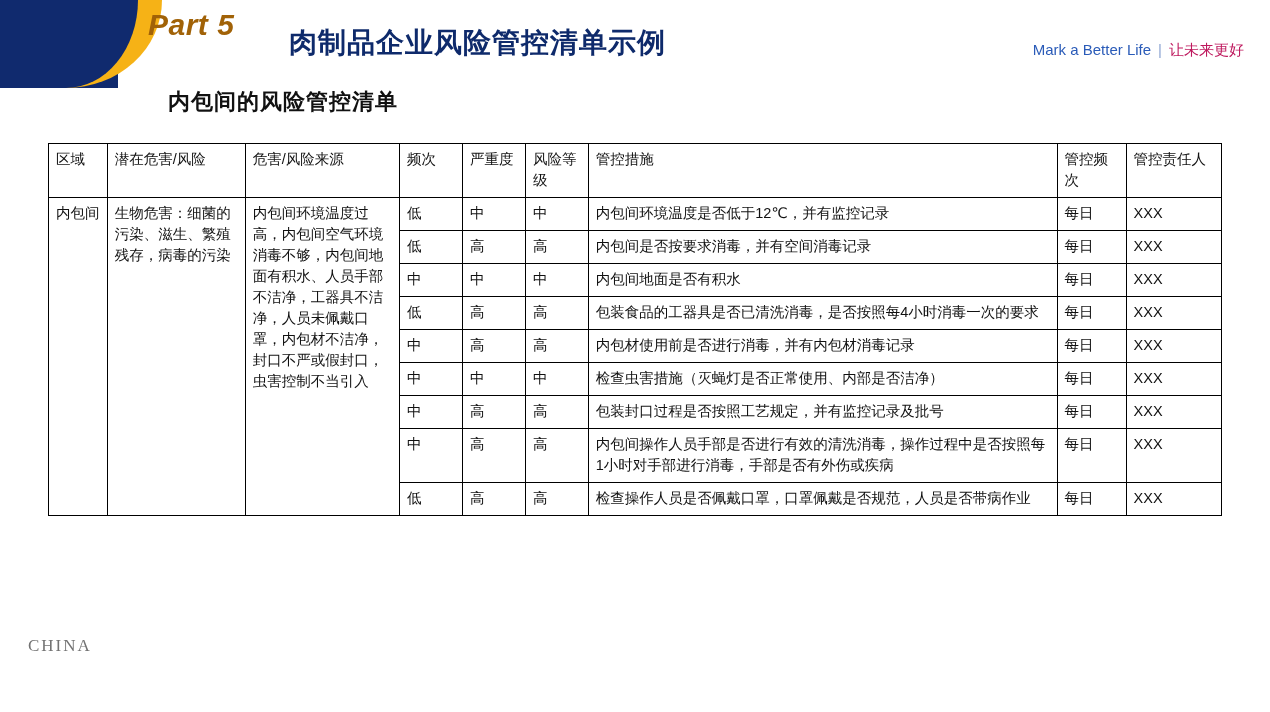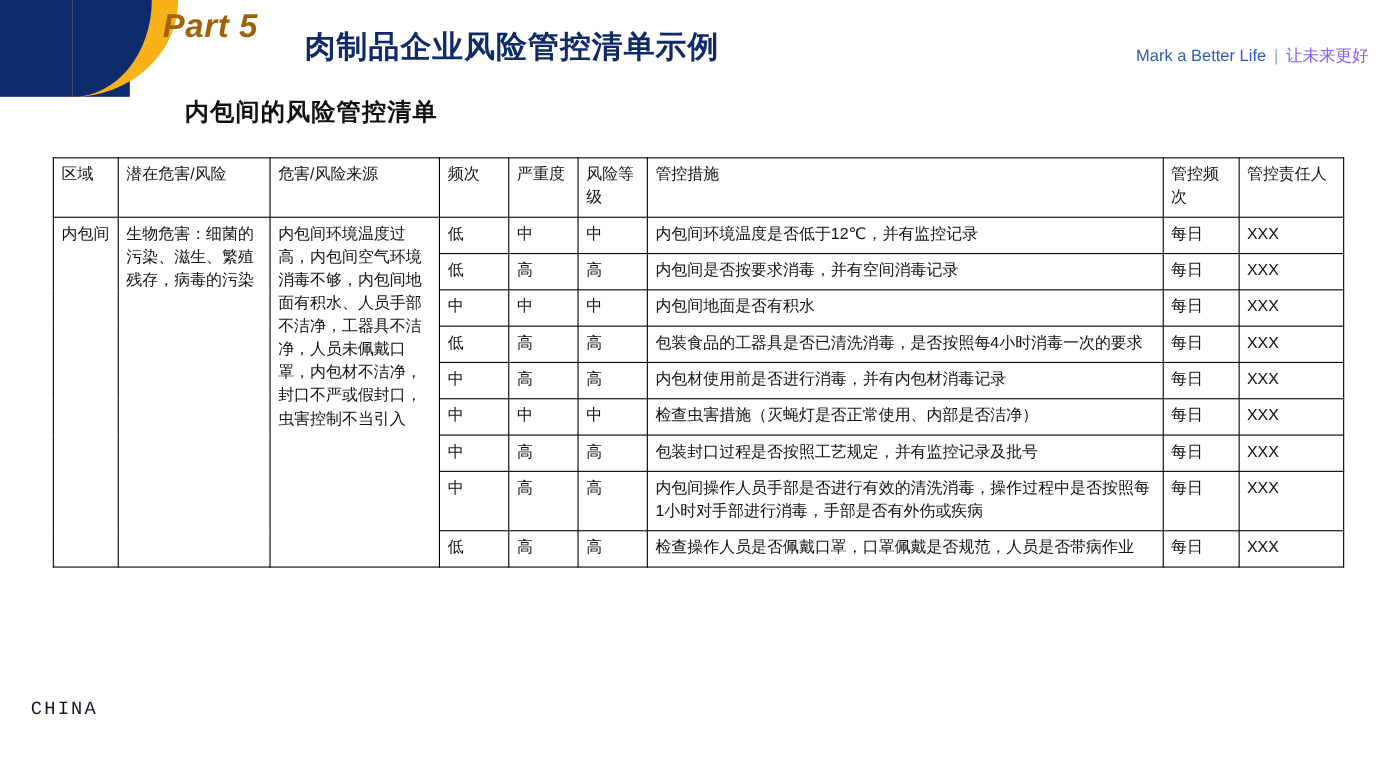--- a/index.html
+++ b/index.html
@@ -71,39 +71,39 @@
     left: 148px; top: 8px;
     font-size: 30px;
     font-weight: bold;
     font-style: italic;
     color: #a16207;
     font-family: "Liberation Sans", sans-serif;
     letter-spacing: 0.5px;
   }
   .header-title {
     position: absolute;
-    left: 277px; top: 24px;
+    left: 289px; top: 24px;
     font-size: 28px;
     font-weight: bold;
     color: #0e2a6b;
     letter-spacing: 1px;
   }
   .slogan {
     position: absolute;
     right: 26px; top: 41px;
     font-size: 15px;
     color: #2a5bb8;
     white-space: nowrap;
   }
   .slogan .sep {
     color: #8fa6d4;
     margin: 0 7px;
   }
   .slogan .cn {
-    color: #8b5cf6;
+    color: #be185d;
   }
 
   
   .subtitle {
     position: absolute;
     left: 120px; top: 87px;
     font-size: 22px;
     font-weight: bold;
     color: #111111;
     letter-spacing: 1px;
@@ -150,22 +150,22 @@
   .area-cell {
     vertical-align: middle;
     text-align: left;
     padding-left: 10px;
   }
 
   
   .watermark {
     position: absolute;
     left: 28px; top: 636px;
-    color: #0f172a;
-    font-family: Liberation Mono, monospace;
+    color: #737373;
+    font-family: Liberation Serif, serif;
     letter-spacing: 2px;
   }
   .watermark .w1 {
     font-size: 17px;
     line-height: 20px;
   }
   .watermark .w2 {
     font-size: 19px;
     font-weight: bold;
     line-height: 22px;

